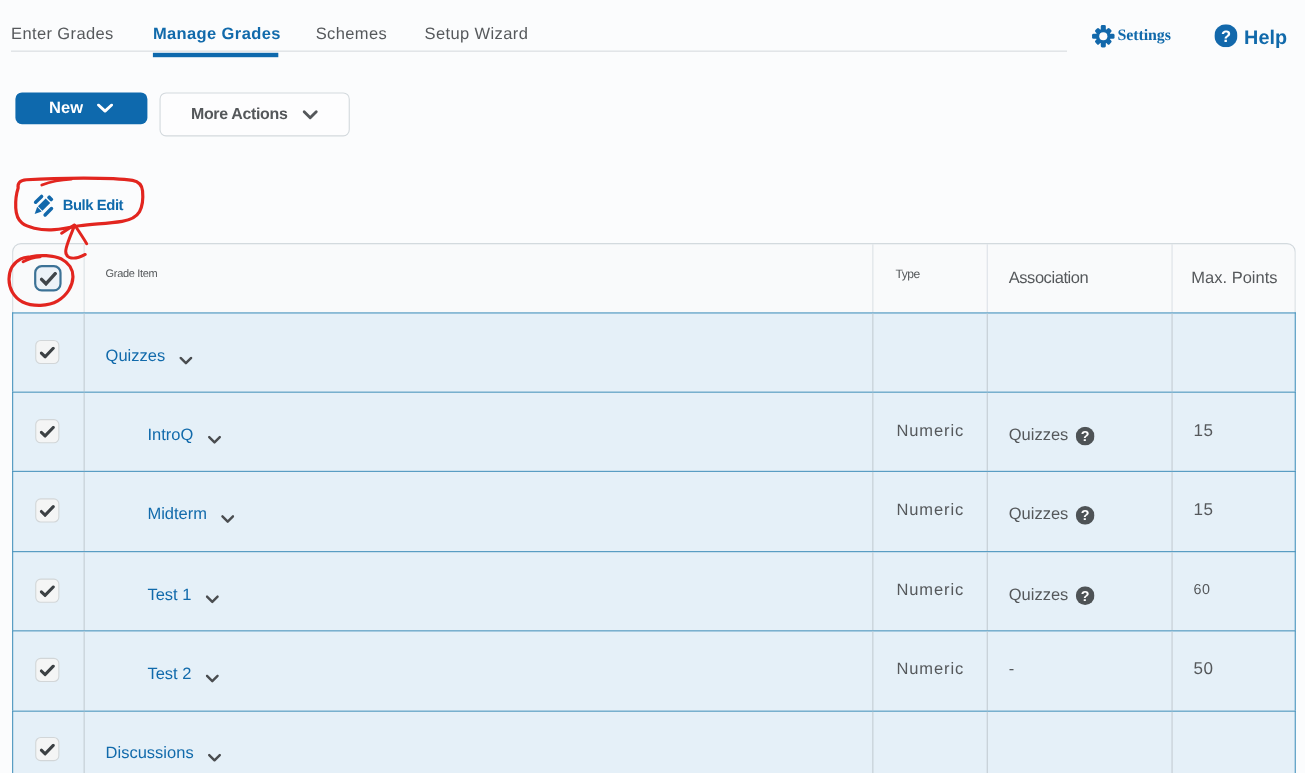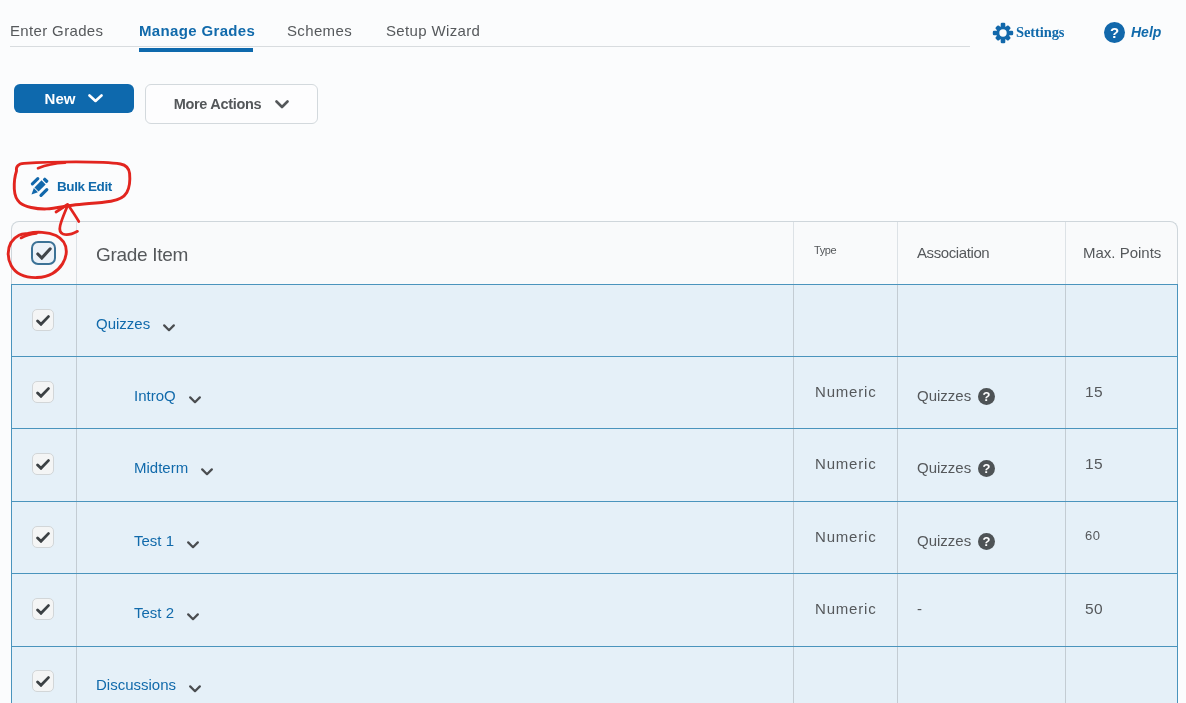--- a/index.html
+++ b/index.html
@@ -43,21 +43,21 @@
       <circle cx="11" cy="11" r="3.7" fill="#fbfcfd"></circle>
     </svg>
   </div>
   <div class="abs blue bold" style="left:1016px;top:24px;font-size:14.5px;letter-spacing:-0.1px;font-family:Liberation Serif, serif;">Settings</div>
   <div class="abs" style="left:1104px;top:22px;">
     <svg width="21" height="21" viewBox="0 0 21 21">
       <circle cx="10.5" cy="10.5" r="10.5" fill="#1268ab"></circle>
       <text x="10.5" y="15.8" text-anchor="middle" font-family="Liberation Sans" font-size="15" font-weight="bold" fill="#ffffff">?</text>
     </svg>
   </div>
-  <div class="abs blue bold" style="left:1131px;top:24px;font-size:14px;font-style:italic;">Help</div>
+  <div class="abs blue bold" style="left:1131px;top:24px;font-size:18px;">Help</div>
 
   <div class="abs" style="left:14px;top:84px;width:120px;height:29px;background:#0e69ad;border-radius:6px;display:flex;align-items:center;justify-content:center;">
     <span style="color:#fff;font-weight:700;font-size:15px;">New</span>
     <svg width="15" height="9" viewBox="0 0 15 9" style="margin-left:13px;">
         <polyline points="1.5,1.5 7.5,7 13.5,1.5" fill="none" stroke="#fff" stroke-width="2.6" stroke-linecap="round" stroke-linejoin="round"></polyline>
       </svg>
   </div>
   <div class="abs" style="left:145px;top:84px;width:173px;height:40px;background:#fdfdfe;border:1px solid #d3d9dd;border-radius:6px;box-sizing:border-box;display:flex;align-items:center;justify-content:center;">
     <span style="color:#54575a;font-weight:700;font-size:14.5px;letter-spacing:-0.3px;">More Actions</span>
     <svg width="14" height="9" viewBox="0 0 14 9" style="margin-left:14px;">
@@ -82,21 +82,21 @@
     <div class="vsph" style="left:64px;"></div>
     <div class="vsph" style="left:781px;"></div>
     <div class="vsph" style="left:885px;"></div>
     <div class="vsph" style="left:1053px;"></div>
   </div>
   <div class="abs" style="left:31px;top:241px;width:25px;height:24px;background:#ecf2f8;border:2.5px solid #3c7296;border-radius:7px;box-sizing:border-box;display:flex;align-items:center;justify-content:center;">
     <svg width="16" height="13" viewBox="0 0 16 13">
         <path d="M1.8 7 L5.8 11 L14.2 1.8" fill="none" stroke="#40454a" stroke-width="3.1" stroke-linecap="round"></path>
       </svg>
   </div>
-  <div class="abs gray" style="left:96px;top:244px;font-size:19px;letter-spacing:-0.3px;">Grade Item</div>
+  <div class="abs gray" style="left:96px;top:244px;font-size:10px;letter-spacing:-0.3px;">Grade Item</div>
   <div class="abs gray" style="left:814px;top:244px;font-size:11px;letter-spacing:-0.4px;">Type</div>
   <div class="abs gray" style="left:917px;top:244px;font-size:15px;letter-spacing:-0.4px;">Association</div>
   <div class="abs gray" style="left:1083px;top:244px;font-size:15px;">Max. Points</div>
 
   <div class="row" style="top:284px;height:72px;">
       <div class="vsep" style="left:64px;"></div>
       <div class="vsep" style="left:781px;"></div>
       <div class="vsep" style="left:885px;"></div>
       <div class="vsep" style="left:1053px;"></div>
     </div>

